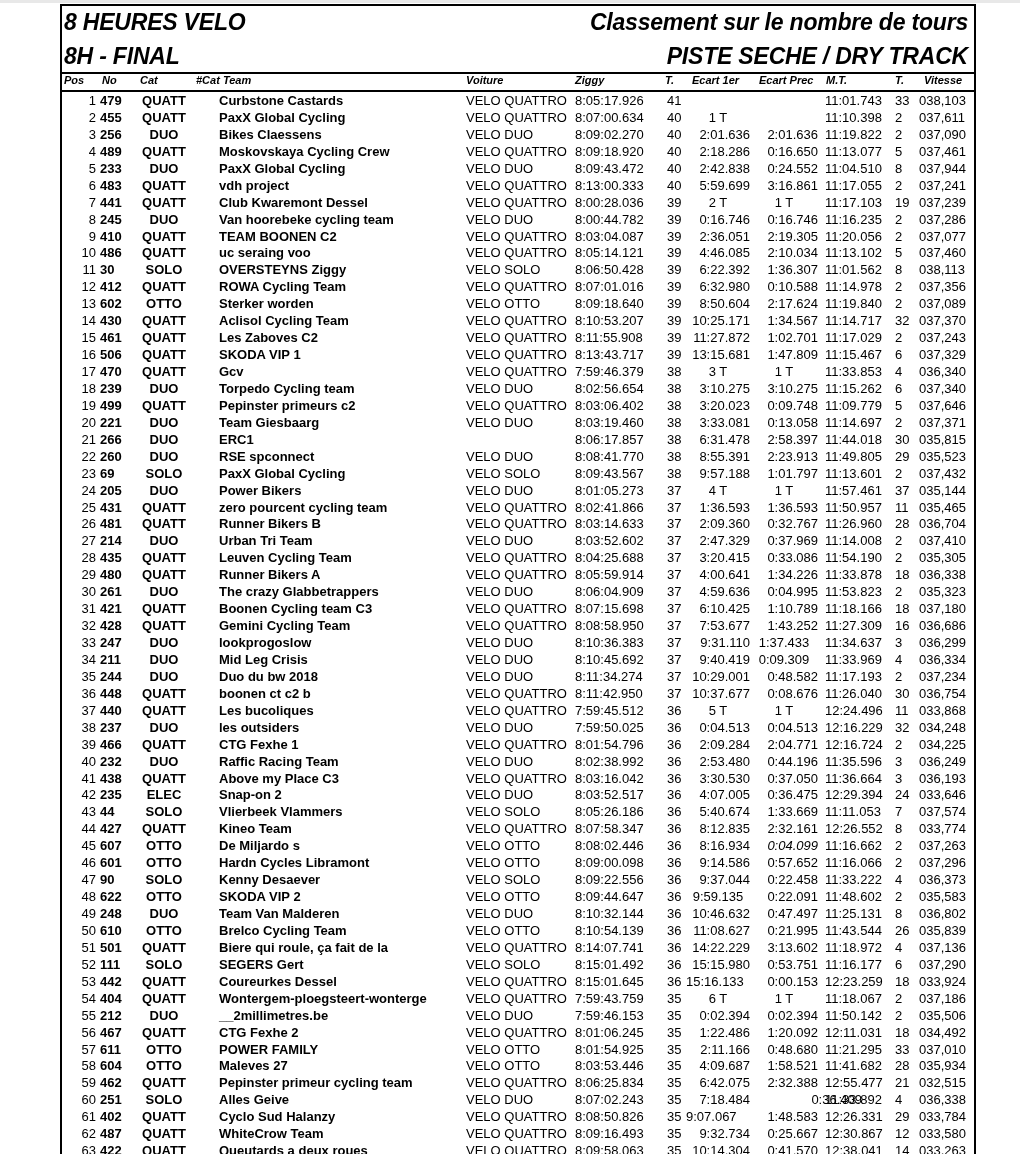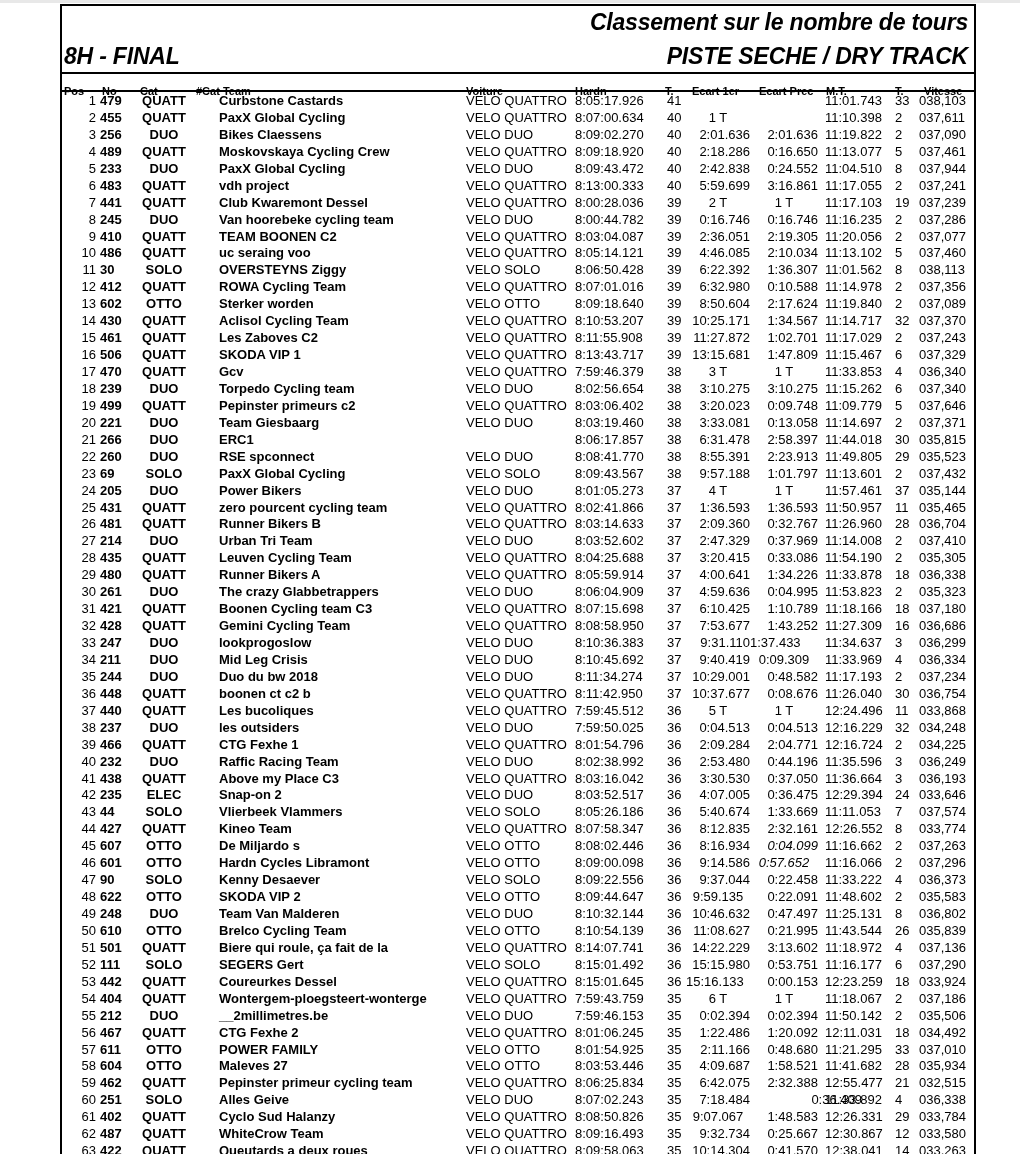--- a/index.html
+++ b/index.html
@@ -5,21 +5,21 @@
   html, body { margin:0; padding:0; background:#ffffff; }
   body { width:1020px; height:1154px; overflow:hidden; position:relative; font-family:"Liberation Sans", sans-serif; }
   .topbar { position:absolute; left:0; top:0; width:1020px; height:3px; background:#e8e8e8; }
   .sheet { position:absolute; left:60px; top:4px; width:916px; height:1160px; border-left:2px solid #000; border-right:2px solid #000; border-top:2px solid #000; box-sizing:border-box; }
   .h-left { position:absolute; left:2px; font-weight:bold; font-style:italic; font-size:23px; color:#000; letter-spacing:-0.2px; }
   .h-right { position:absolute; right:6px; font-weight:bold; font-style:italic; font-size:23px; color:#000; letter-spacing:-0.2px; }
   .h1 { top:3px; }
   .h2 { top:37px; }
   .title-block { position:relative; height:66px; border-bottom:2px solid #000; }
   .colhead { position:relative; height:16px; border-bottom:2px solid #000; font-size:11px; font-weight:bold; }
-  .colhead span { position:absolute; top:11px; }
+  .colhead span { position:absolute; top:0;font-style:italic; }
   .rows { position:relative; }
   .row { position:relative; height:16.95px; font-size:13px; line-height:17px; white-space:nowrap; }
   .row span { position:absolute; top:0; }
   .c-pos { left:0; width:34px; text-align:right; }
   .c-no { left:38px; width:34px; text-align:left; font-weight:bold; }
   .c-cat { left:72px; width:60px; text-align:center; font-weight:bold; }
   .c-team { left:157px; font-weight:bold; }
   .c-voit { left:404px; }
   .c-temps { left:513px; }
   .c-laps { left:605px; }
@@ -29,32 +29,33 @@
   .c-t2 { left:833px; }
   .c-vit { left:857px; }
 </style>
 </head>
 <body>
 
 <div class="topbar"></div>
 
 <div class="sheet">
   <div class="title-block">
+    <div class="h-left h1">8 HEURES VELO</div>
     <div class="h-left h2">8H - FINAL</div>
     <div class="h-right h1">Classement sur le nombre de tours</div>
     <div class="h-right h2">PISTE SECHE / DRY TRACK</div>
   </div>
 
   <div class="colhead">
     <span style="left:2px">Pos</span>
     <span style="left:40px">No</span>
     <span style="left:78px">Cat</span>
     <span style="left:134px">#Cat Team</span>
     <span style="left:404px">Voiture</span>
-    <span style="left:513px">Hardn</span>
+    <span style="left:513px">Ziggy</span>
     <span style="left:603px">T.</span>
     <span style="left:630px">Ecart 1er</span>
     <span style="left:697px">Ecart Prec</span>
     <span style="left:764px">M.T.</span>
     <span style="left:833px">T.</span>
     <span style="left:862px">Vitesse</span>
   </div>
 
   <div class="rows" id="rows">
       <div class="row">
@@ -507,21 +508,21 @@
       </div>
       <div class="row">
         <span class="c-pos">33</span>
         <span class="c-no">247</span>
         <span class="c-cat">DUO</span>
         <span class="c-team">lookprogoslow</span>
         <span class="c-voit">VELO DUO</span>
         <span class="c-temps">8:10:36.383</span>
         <span class="c-laps">37</span>
         <span class="c-e1" style="text-align: right;">9:31.110</span>
-        <span class="c-ep" style="text-align: left;">1:37.433</span>
+        <span class="c-ep" style="text-align: center;">1:37.433</span>
         <span class="c-mt">11:34.637</span>
         <span class="c-t2">3</span>
         <span class="c-vit">036,299</span>
       </div>
       <div class="row">
         <span class="c-pos">34</span>
         <span class="c-no">211</span>
         <span class="c-cat">DUO</span>
         <span class="c-team">Mid Leg Crisis</span>
         <span class="c-voit">VELO DUO</span>
@@ -689,21 +690,21 @@
       </div>
       <div class="row">
         <span class="c-pos">46</span>
         <span class="c-no">601</span>
         <span class="c-cat">OTTO</span>
         <span class="c-team">Hardn Cycles Libramont</span>
         <span class="c-voit">VELO OTTO</span>
         <span class="c-temps">8:09:00.098</span>
         <span class="c-laps">36</span>
         <span class="c-e1" style="text-align: right;">9:14.586</span>
-        <span class="c-ep" style="text-align: center; font-style: italic;">0:57.652</span>
+        <span class="c-ep" style="text-align: right;">0:57.652</span>
         <span class="c-mt">11:16.066</span>
         <span class="c-t2">2</span>
         <span class="c-vit">037,296</span>
       </div>
       <div class="row">
         <span class="c-pos">47</span>
         <span class="c-no">90</span>
         <span class="c-cat">SOLO</span>
         <span class="c-team">Kenny Desaever</span>
         <span class="c-voit">VELO SOLO</span>
@@ -898,21 +899,21 @@
         <span class="c-vit">036,338</span>
       </div>
       <div class="row">
         <span class="c-pos">61</span>
         <span class="c-no">402</span>
         <span class="c-cat">QUATT</span>
         <span class="c-team">Cyclo Sud Halanzy</span>
         <span class="c-voit">VELO QUATTRO</span>
         <span class="c-temps">8:08:50.826</span>
         <span class="c-laps">35</span>
-        <span class="c-e1" style="text-align: center;">9:07.067</span>
+        <span class="c-e1" style="text-align: left;">9:07.067</span>
         <span class="c-ep" style="text-align: right;">1:48.583</span>
         <span class="c-mt">12:26.331</span>
         <span class="c-t2">29</span>
         <span class="c-vit">033,784</span>
       </div>
       <div class="row">
         <span class="c-pos">62</span>
         <span class="c-no">487</span>
         <span class="c-cat">QUATT</span>
         <span class="c-team">WhiteCrow Team</span>

